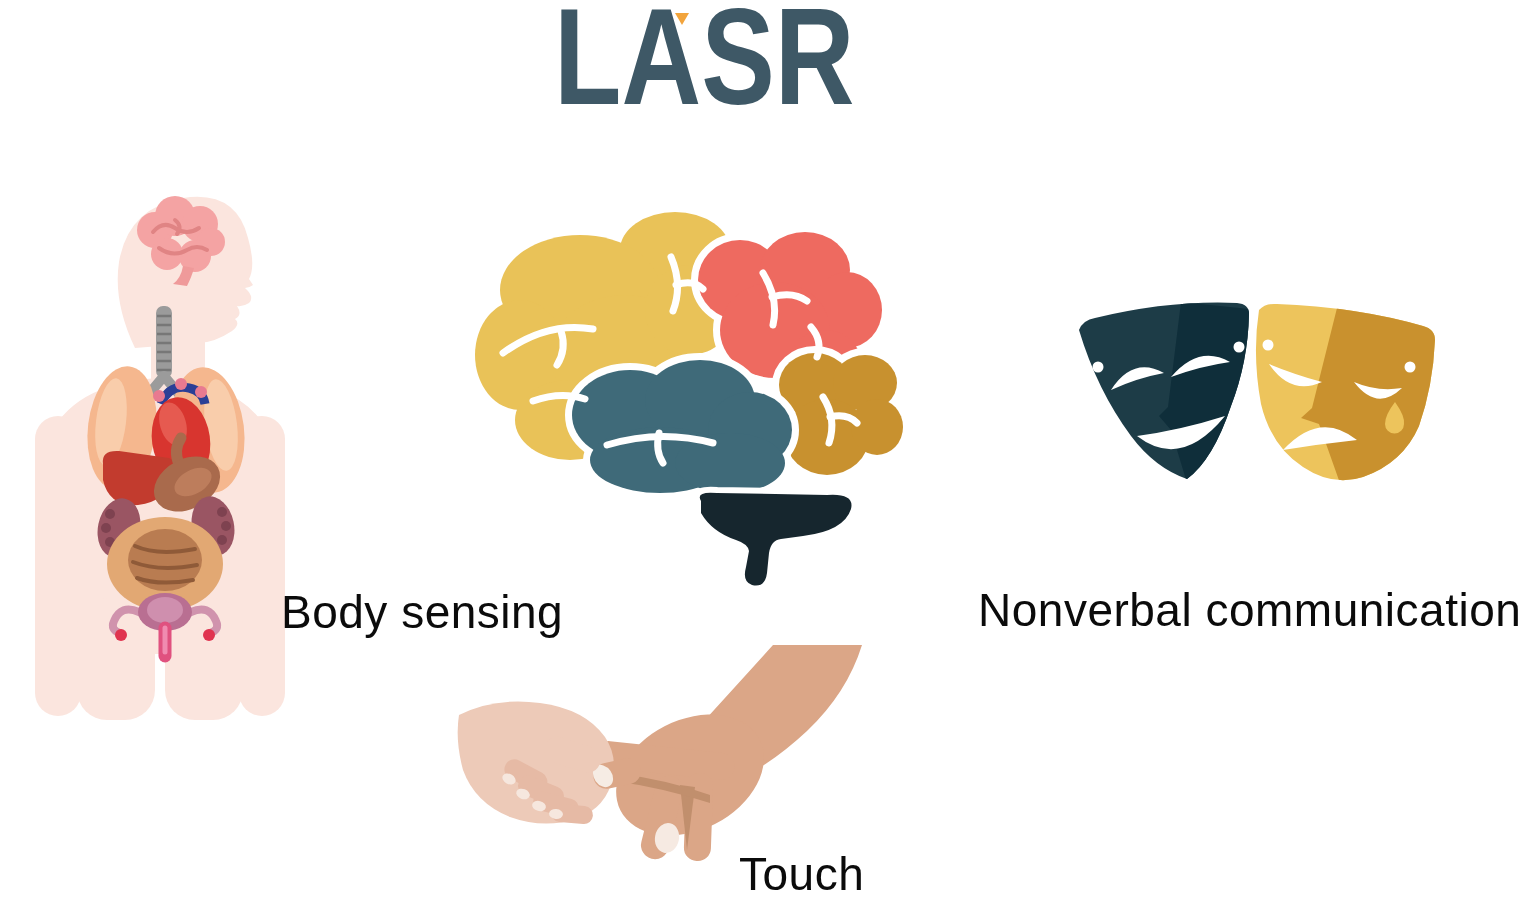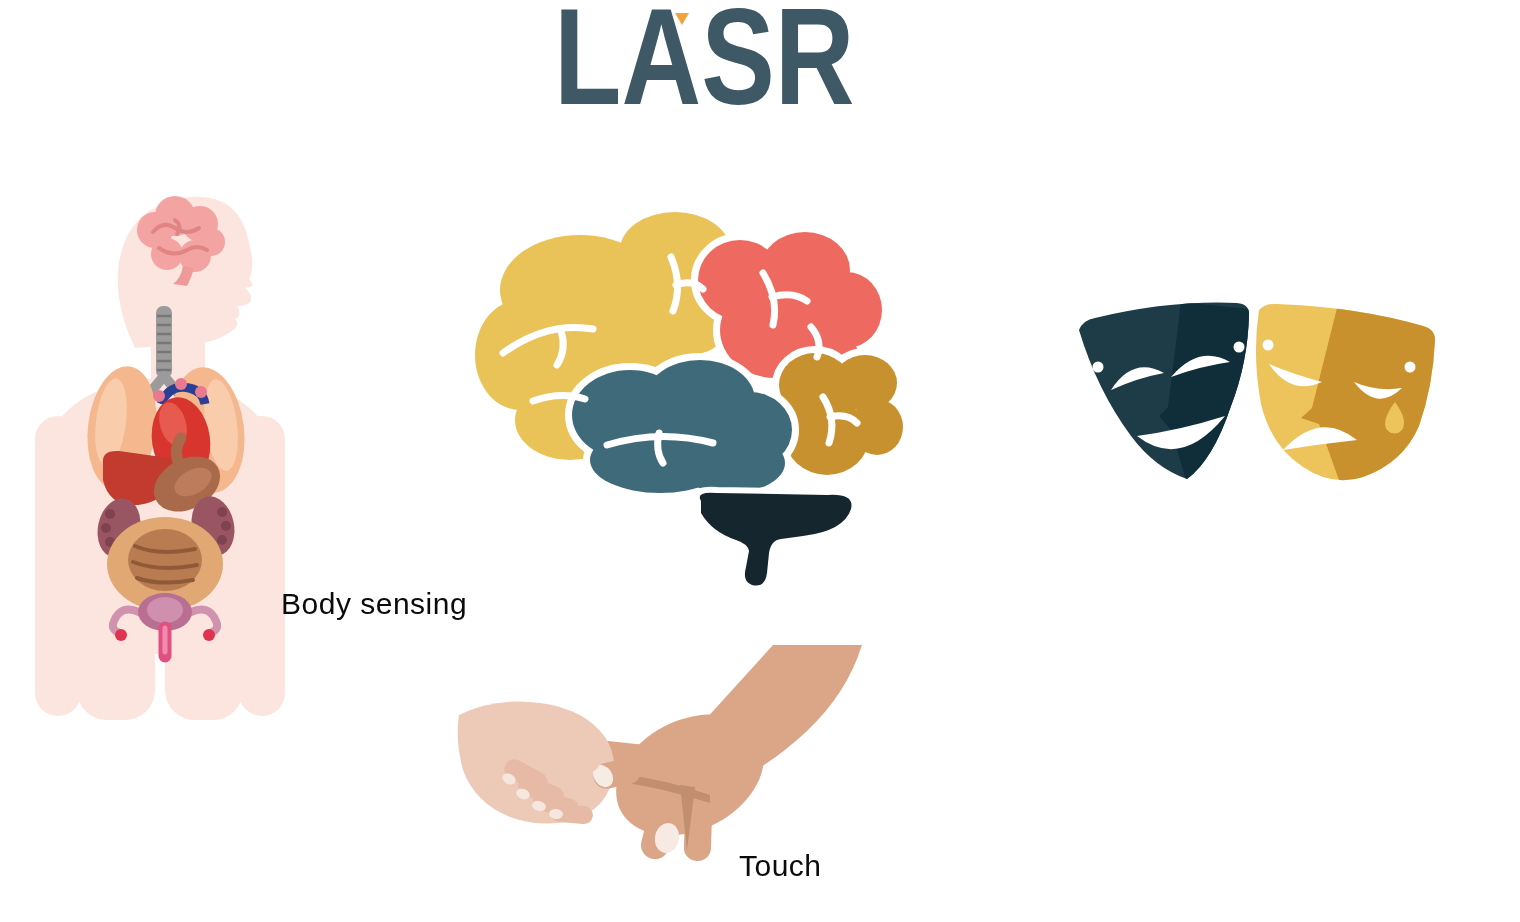--- a/index.html
+++ b/index.html
@@ -6,21 +6,21 @@
   #canvas{position:relative;width:1520px;height:922px;background:#fff;overflow:hidden;
           font-family:"Liberation Sans", sans-serif;text-decoration:underline;}
   figure{margin:0;padding:0;position:absolute;}
   #title{position:absolute;left:554px;top:-13px;margin:0;
          font-size:138px;line-height:1;font-weight:700;letter-spacing:0;
          color:var(--title,#3e5866);
          transform:scaleX(.80);transform-origin:0 0;white-space:nowrap;}
   #title-accent{position:absolute;left:675px;top:13px;width:0;height:0;
          border-left:7px solid transparent;border-right:7px solid transparent;
          border-top:12px solid var(--title-accent,#f2a43c);}
-  .label{position:absolute;font-size:30px;font-weight:400;letter-spacing:.5px;
+  .label{position:absolute;font-size:46px;font-weight:400;letter-spacing:.5px;
          color:var(--label,#0b0b0b);white-space:nowrap;line-height:1;text-align:right;}
   #label-body{left:281px;top:589px;}
   #label-nonverbal{left:978px;top:587px;}
   #label-touch{left:731px;top:851px;margin-left:8px;}
   #fig-body{left:35px;top:180px;width:250px;height:550px;}
   #fig-brain{left:475px;top:205px;width:440px;height:385px;}
   #fig-masks{left:1065px;top:300px;width:375px;height:195px;}
   #fig-hands{left:455px;top:645px;width:425px;height:220px;}
 </style>
 </head>
@@ -235,20 +235,21 @@
           <path d="M289,82 Q312,112 337,88 Q312,92 289,82 Z"></path>
           <path d="M218,150 Q255,110 292,140 Q255,144 218,150 Z"></path>
           <circle cx="203" cy="45" r="5.5"></circle>
             <circle cx="345" cy="67" r="5.5"></circle>
         </g>
         <path d="M330,102 Q340,116 339,124 A9.5,9.5 0 1 1 320,124 Q320,115 330,102 Z" style="fill:var(--mask-gold,#edc45c)"></path>
       </g>
     </svg>
   </figure>
 
+  <div class="label" id="label-nonverbal">Nonverbal communication</div>
 
   <figure id="fig-hands">
     <svg width="425" height="220" viewBox="0 0 425 220" xmlns="http://www.w3.org/2000/svg">
       <g>
         <g style="fill:var(--skin-large-hand,#dba687)">
           <path d="M318,0 L407,0 Q392,48 352,86 Q322,114 292,130 L238,88 Q280,42 318,0 Z"></path>
           <ellipse cx="235" cy="130" rx="78" ry="55" transform="rotate(-27 235 130)"></ellipse>
           <rect x="140" y="102" width="140" height="27" rx="13.5" transform="rotate(6 210 115)"></rect>
           <rect x="193" y="130" width="28" height="85" rx="14" transform="rotate(14 207 172)"></rect>
           <rect x="230" y="128" width="27" height="88" rx="13" transform="rotate(2 243 172)"></rect>

